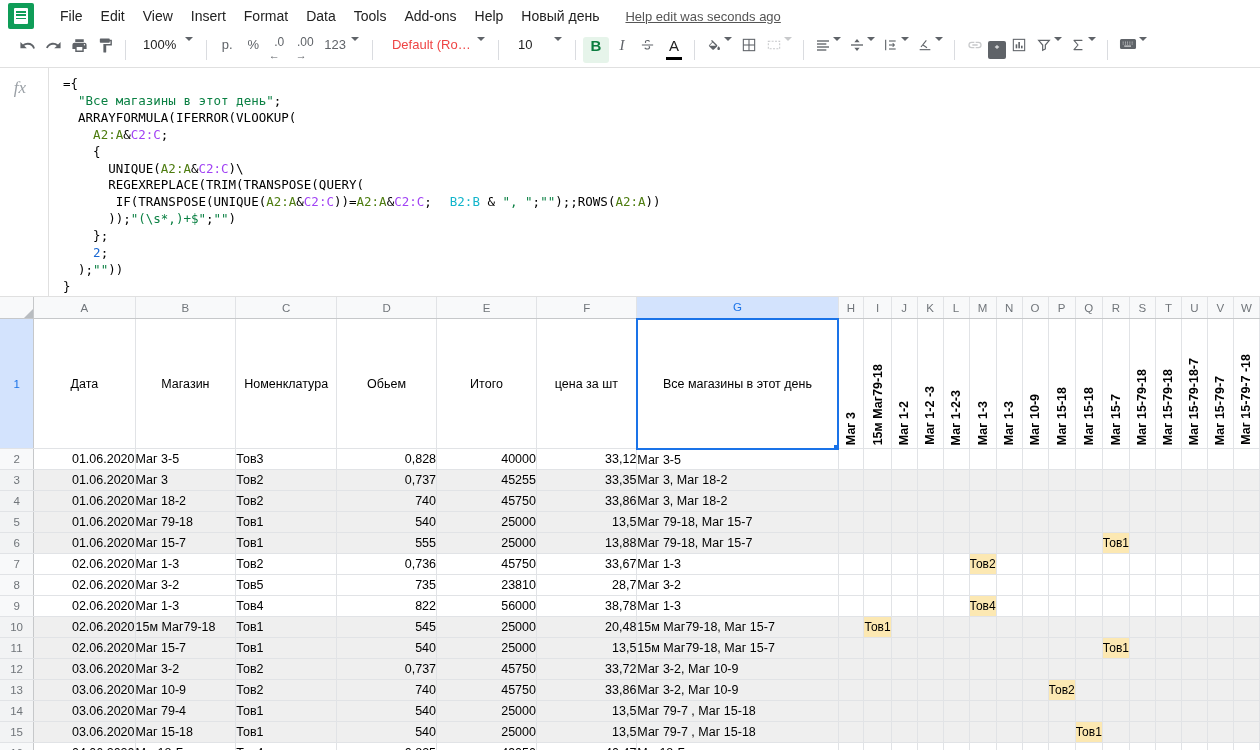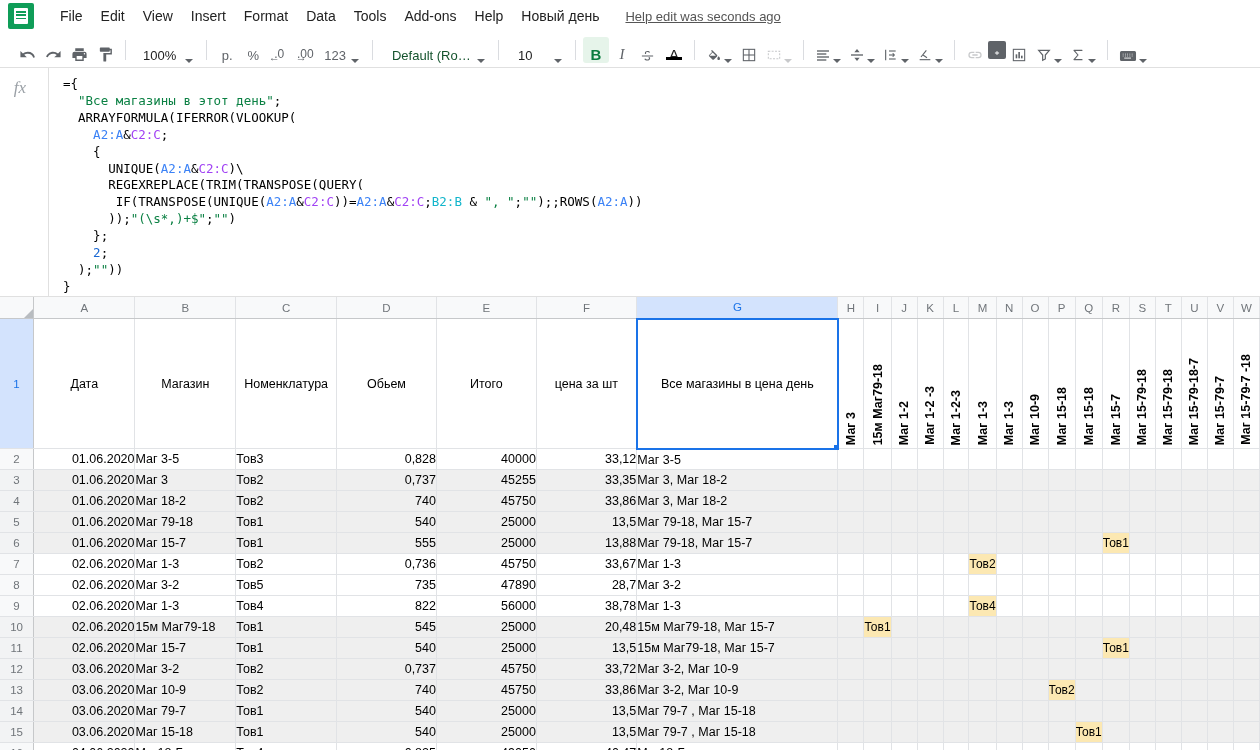--- a/index.html
+++ b/index.html
@@ -70,21 +70,21 @@
     align-items: center;
     padding-left: 14px;
     border-bottom: 1px solid #e0e0e0;
     background: #fff;
     color: #5f6368;
     font-size: 13px;
     user-select: none;
   }
   .tb {
     display: flex;
-    align-items: flex-end;
+    align-items: flex-start;
     justify-content: center;
     height: 26px;
     min-width: 26px;
     padding: 0 4px;
     border-radius: 3px;
     cursor: pointer;
     color: #5f6368;
   }
   .tb.wide { padding: 0 6px; }
   .tb svg { display: block; }
@@ -96,21 +96,21 @@
   }
   .caret {
     width: 0; height: 0;
     border-left: 4px solid transparent;
     border-right: 4px solid transparent;
     border-top: 4px solid #5f6368;
     margin-left: 5px;
   }
   .zoombox { font-size: 13px; color: #222; padding: 0 4px; }
   .fontbox {
-    font-size: 13px; color: #14532d;
+    font-size: 13px; color: #ef4444;
     width: 86px; overflow: hidden;
     white-space: nowrap; text-overflow: ellipsis;
     padding-left: 6px;
   }
   .sizebox { font-size: 13px; color: #222; width: 30px; text-align: left; padding-left: 6px;}
   .tb.bold-on { background: #e6f4ea; color: #0b7c3f; font-weight: bold; font-size: 15px; }
   .tb.italic { font-style: italic; font-size: 15px; font-family: "Liberation Serif", serif; }
   .tb.strike { font-size: 15px; }
   .tb.uline-a { font-size: 15px; position: relative; color:#222; }
   .tb.uline-a::after {
@@ -147,23 +147,23 @@
     flex: 1;
     padding: 8px 0 0 6px;
     font-family: "DejaVu Sans Mono", monospace;
     font-size: 12.5px;
     line-height: 16.9px;
     color: #000;
     white-space: pre;
     overflow: hidden;
   }
   .s-str { color: #0a8043; }
-  .s-a   { color: #3b82f6; }
+  .s-a   { color: #4d7c0f; }
   .s-c   { color: #a142f4; }
-  .s-b   { color: #12b5cb; }
+  .s-b   { color: #12b5cb; margin-left: 18px; }
   .s-num { color: #1967d2; }
 
   
   .gridwrap { position: relative; width: 1260px; height: 486px; overflow: hidden; }
   table.grid {
     border-collapse: collapse;
     table-layout: fixed;
     font-size: 12.5px;
     color: #000;
   }
@@ -541,21 +541,21 @@
     </thead>
     <tbody id="grid-body">
         <tr style="height: 130px;">
           <td class="rowhead active">1</td>
           <td class="cell hdr">Дата</td>
           <td class="cell hdr">Магазин</td>
           <td class="cell hdr">Номенклатура</td>
           <td class="cell hdr">Обьем</td>
           <td class="cell hdr">Итого</td>
           <td class="cell hdr">цена за шт</td>
-          <td class="cell hdr selected">Все магазины в цена день</td>
+          <td class="cell hdr selected">Все магазины в этот день</td>
           <td class="cell rot"><span class="rot-inner">Маг 3</span></td>
           <td class="cell rot"><span class="rot-inner">15м Маг79-18</span></td>
           <td class="cell rot"><span class="rot-inner">Маг 1-2</span></td>
           <td class="cell rot"><span class="rot-inner">Маг 1-2 -3</span></td>
           <td class="cell rot"><span class="rot-inner">Маг 1-2-3</span></td>
           <td class="cell rot"><span class="rot-inner">Маг 1-3</span></td>
           <td class="cell rot"><span class="rot-inner">Маг 1-3</span></td>
           <td class="cell rot"><span class="rot-inner">Маг 10-9</span></td>
           <td class="cell rot"><span class="rot-inner">Маг 15-18</span></td>
           <td class="cell rot"><span class="rot-inner">Маг 15-18</span></td>
@@ -721,21 +721,21 @@
           <td class="cell"></td>
           <td class="cell"></td>
           <td class="cell"></td>
         </tr>
         <tr style="height: 21px;">
           <td class="rowhead">8</td>
           <td class="cell num">02.06.2020</td>
           <td class="cell ">Маг 3-2</td>
           <td class="cell ">Тов5</td>
           <td class="cell num">735</td>
-          <td class="cell num">47890</td>
+          <td class="cell num">23810</td>
           <td class="cell num">28,7</td>
           <td class="cell ">Маг 3-2</td>
           <td class="cell"></td>
           <td class="cell"></td>
           <td class="cell"></td>
           <td class="cell"></td>
           <td class="cell"></td>
           <td class="cell"></td>
           <td class="cell"></td>
           <td class="cell"></td>
@@ -874,21 +874,21 @@
           <td class="cell"></td>
           <td class="cell"></td>
           <td class="cell"></td>
           <td class="cell"></td>
           <td class="cell"></td>
           <td class="cell"></td>
         </tr>
         <tr class="alt" style="height: 21px;">
           <td class="rowhead">14</td>
           <td class="cell num">03.06.2020</td>
-          <td class="cell ">Маг 79-7</td>
+          <td class="cell ">Маг 79-4</td>
           <td class="cell ">Тов1</td>
           <td class="cell num">540</td>
           <td class="cell num">25000</td>
           <td class="cell num">13,5</td>
           <td class="cell ">Маг 79-7 , Маг 15-18</td>
           <td class="cell"></td>
           <td class="cell"></td>
           <td class="cell"></td>
           <td class="cell"></td>
           <td class="cell"></td>

